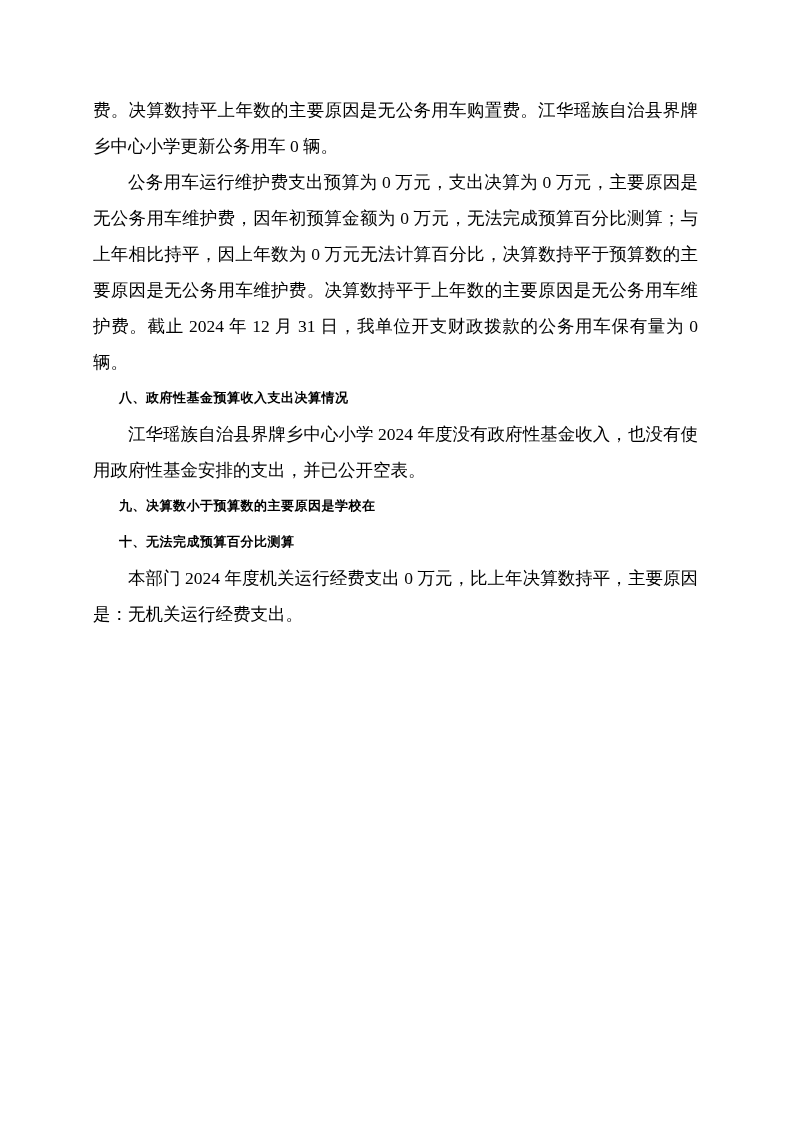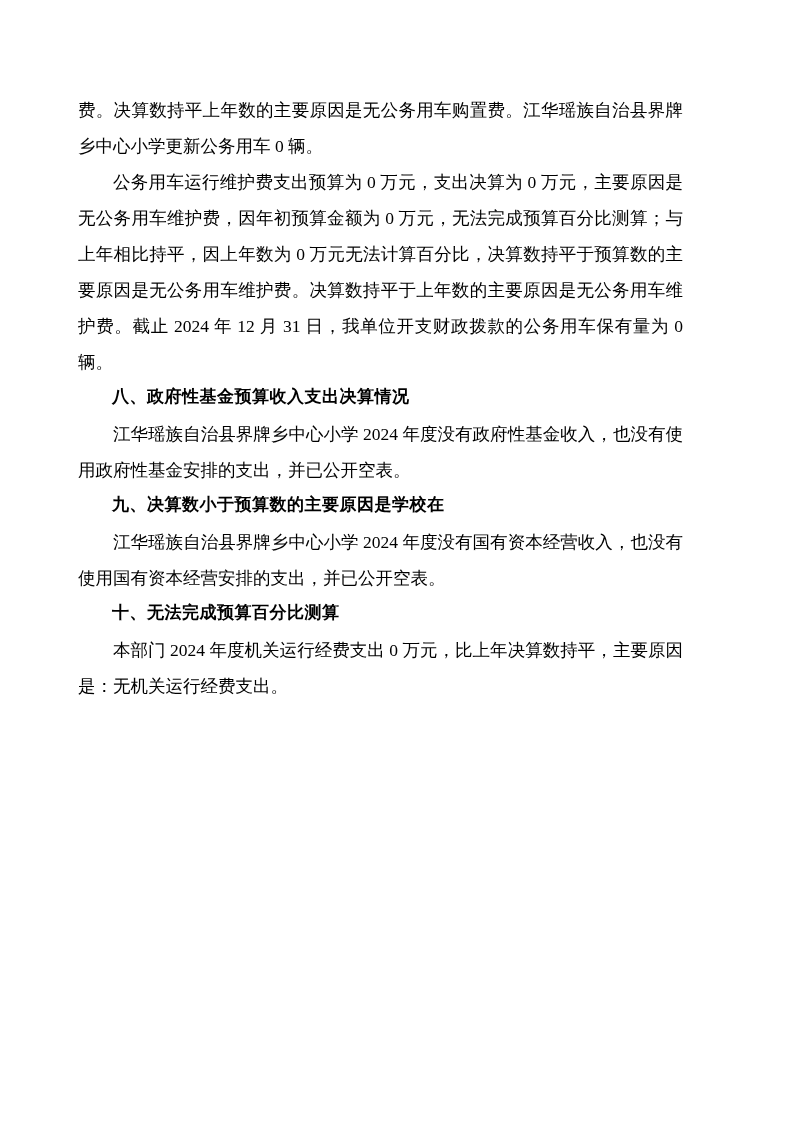--- a/index.html
+++ b/index.html
@@ -10,55 +10,54 @@
   .page {
     position: relative;
     width: 793px;
     height: 1122px;
     background: #ffffff;
     overflow: hidden;
   }
   .doc-content {
     position: absolute;
     top: 92px;
-    left: 78px;
+    left: 93px;
     width: 605px;
     color: #000000;
     font-family: "Liberation Serif", "DejaVu Serif", serif;
     font-size: 17.5px;
     line-height: 36px;
     text-align: justify;
     text-justify: inter-character;
   }
   .doc-content p {
     margin: 0;
     padding: 0;
   }
   p.body-para {
     text-indent: 2em;
   }
   p.body-para.no-indent {
     text-indent: 0;
   }
   p.section-heading {
-    font-family: Liberation Mono, monospace;
+    font-family: Liberation Serif, serif;
     font-weight: bold;
-    font-size: 17px;
+    font-size: 13px;
     text-indent: 2em;
     text-align: left;
     letter-spacing: 0.5px;
   }
 </style>
 </head>
 <body>
 
 <div class="page">
   <div class="doc-content">
     <p class="body-para no-indent">费。决算数持平上年数的主要原因是无公务用车购置费。江华瑶族自治县界牌乡中心小学更新公务用车 0 辆。</p>
     <p class="body-para">公务用车运行维护费支出预算为 0 万元，支出决算为 0 万元，主要原因是无公务用车维护费，因年初预算金额为 0 万元，无法完成预算百分比测算；与上年相比持平，因上年数为 0 万元无法计算百分比，决算数持平于预算数的主要原因是无公务用车维护费。决算数持平于上年数的主要原因是无公务用车维护费。截止 2024 年 12 月 31 日，我单位开支财政拨款的公务用车保有量为 0 辆。</p>
     <p class="section-heading">八、政府性基金预算收入支出决算情况</p>
     <p class="body-para">江华瑶族自治县界牌乡中心小学 2024 年度没有政府性基金收入，也没有使用政府性基金安排的支出，并已公开空表。</p>
     <p class="section-heading">九、决算数小于预算数的主要原因是学校在</p>
-    <p class="body-para">江华瑶族自治县界牌乡中心小学 2024 年度没有国有资本经营收入，也没有使用国有资本经营安排的支出，并已公开空表。</p>
     <p class="section-heading">十、无法完成预算百分比测算</p>
     <p class="body-para">本部门 2024 年度机关运行经费支出 0 万元，比上年决算数持平，主要原因是：无机关运行经费支出。</p>
   </div>
 </div>
 
 </body></html>

